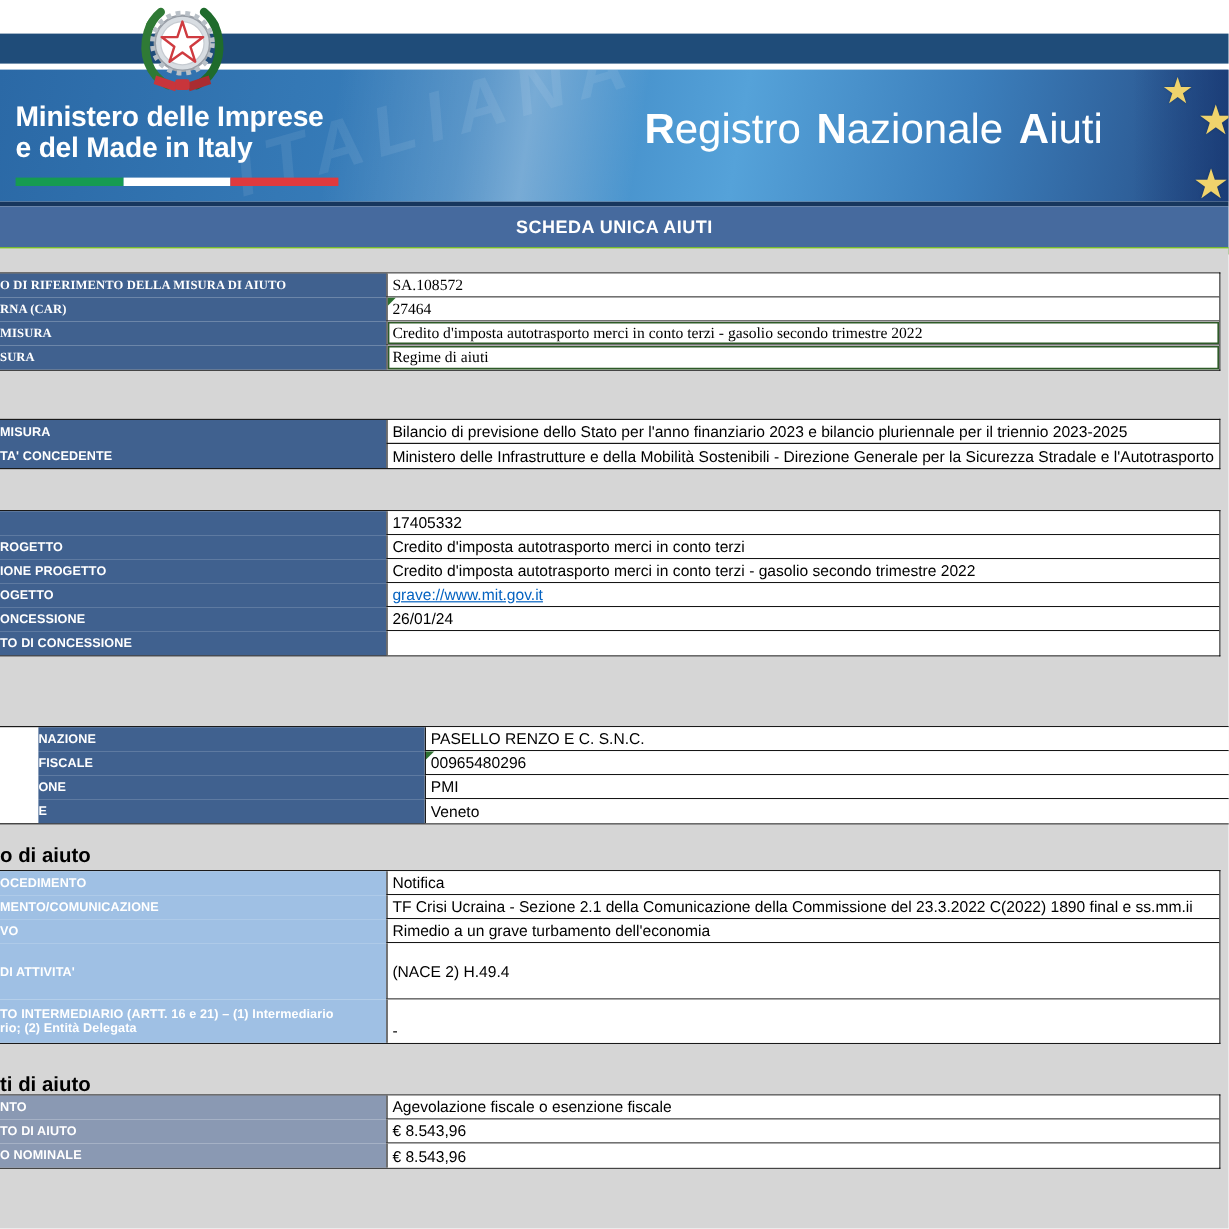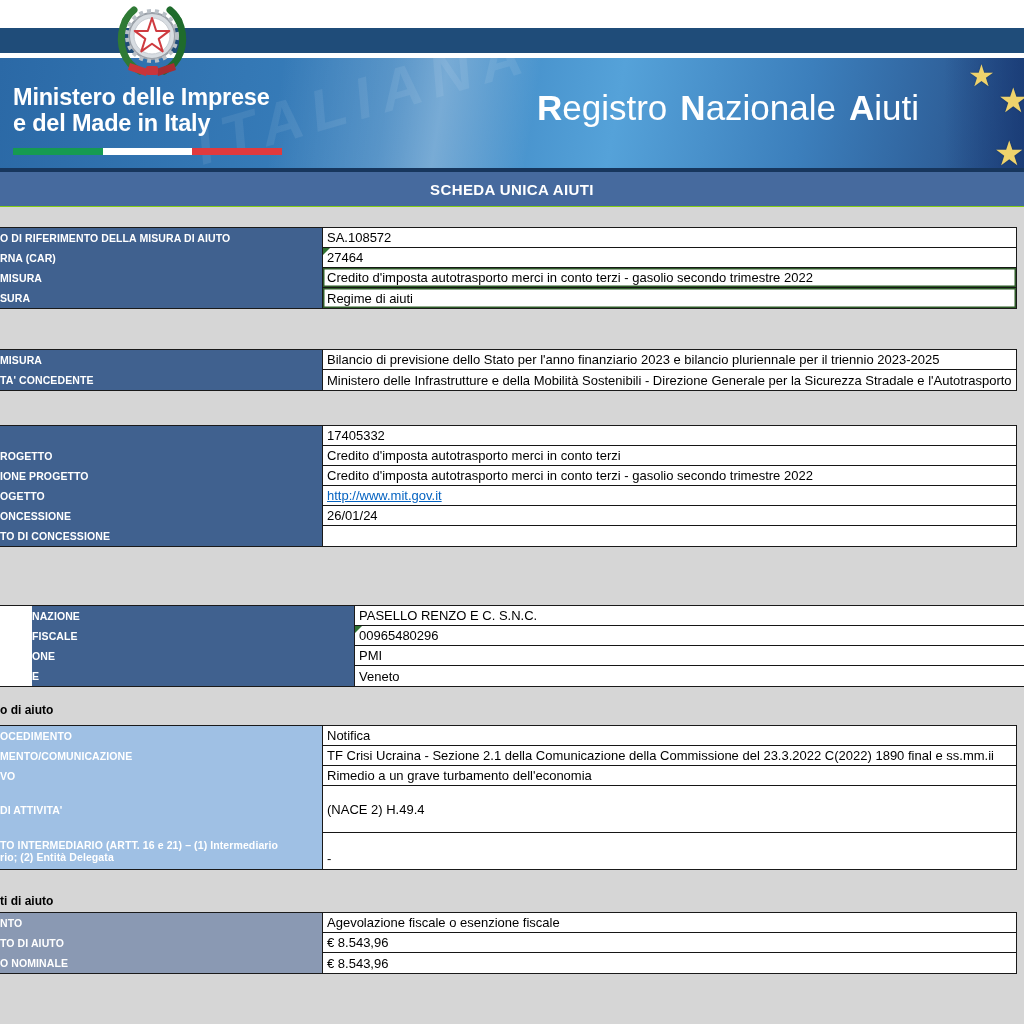--- a/index.html
+++ b/index.html
@@ -44,23 +44,23 @@
   .s-slate .lab{background:#8A99B3;}
   .lab.two{white-space:pre-line;line-height:12px;}
   .val{flex:1;background:#fff;border-left:1px solid #1a1a1a;font-size:13px;color:#000;
        display:flex;align-items:center;padding-left:4px;position:relative;overflow:hidden;white-space:nowrap;}
   .row:not(:last-child) .val{border-bottom:1px solid #161616;}
   .val.green{box-shadow:inset 0 0 0 1.5px #2E5B28;}
   .val.tri::after{content:"";position:absolute;left:0;top:0;width:0;height:0;
        border-top:7px solid #2E7031;border-right:7px solid transparent;}
   .val a{color:#0563C1;text-decoration:underline;}
   .val.bottom{align-items:flex-end;padding-bottom:3px;}
-  .sechead{position:absolute;left:0;color:#000;font-weight:bold;font-size:12px;white-space:nowrap;}
-
-  .sec1{top:227px;} .sec2{top:349px;} .sec3{top:425px;} .sec4{top:605px;padding-left:32px;}
+  .sechead{position:absolute;left:0;color:#000;font-weight:bold;font-size:17px;white-space:nowrap;}
+
+  .sec1{top:227px;font-family:Liberation Serif, serif;} .sec2{top:349px;} .sec3{top:425px;} .sec4{top:605px;padding-left:32px;}
   .head5{top:703px;} .sec5{top:725px;} .head6{top:894px;} .sec6{top:912px;}
 </style>
 </head>
 <body>
 
 <div class="page">
 
   <div class="topbar"></div>
 
   <div class="banner">
@@ -141,21 +141,21 @@
       <div class="lab">ROGETTO</div>
       <div class="val">Credito d'imposta autotrasporto merci in conto terzi</div>
     </div>
     <div class="row">
       <div class="lab">IONE PROGETTO</div>
       <div class="val">Credito d'imposta autotrasporto merci in conto terzi - gasolio secondo trimestre 2022</div>
     </div>
     <div class="row">
       <div class="lab">OGETTO</div>
       <div class="val">
-          <a href="#">http://www.mit.gov.it</a>
+          <a href="#">grave://www.mit.gov.it</a>
         </div>
     </div>
     <div class="row">
       <div class="lab">ONCESSIONE</div>
       <div class="val">26/01/24</div>
     </div>
     <div class="row">
       <div class="lab">TO DI CONCESSIONE</div>
       <div class="val"></div>
     </div>

